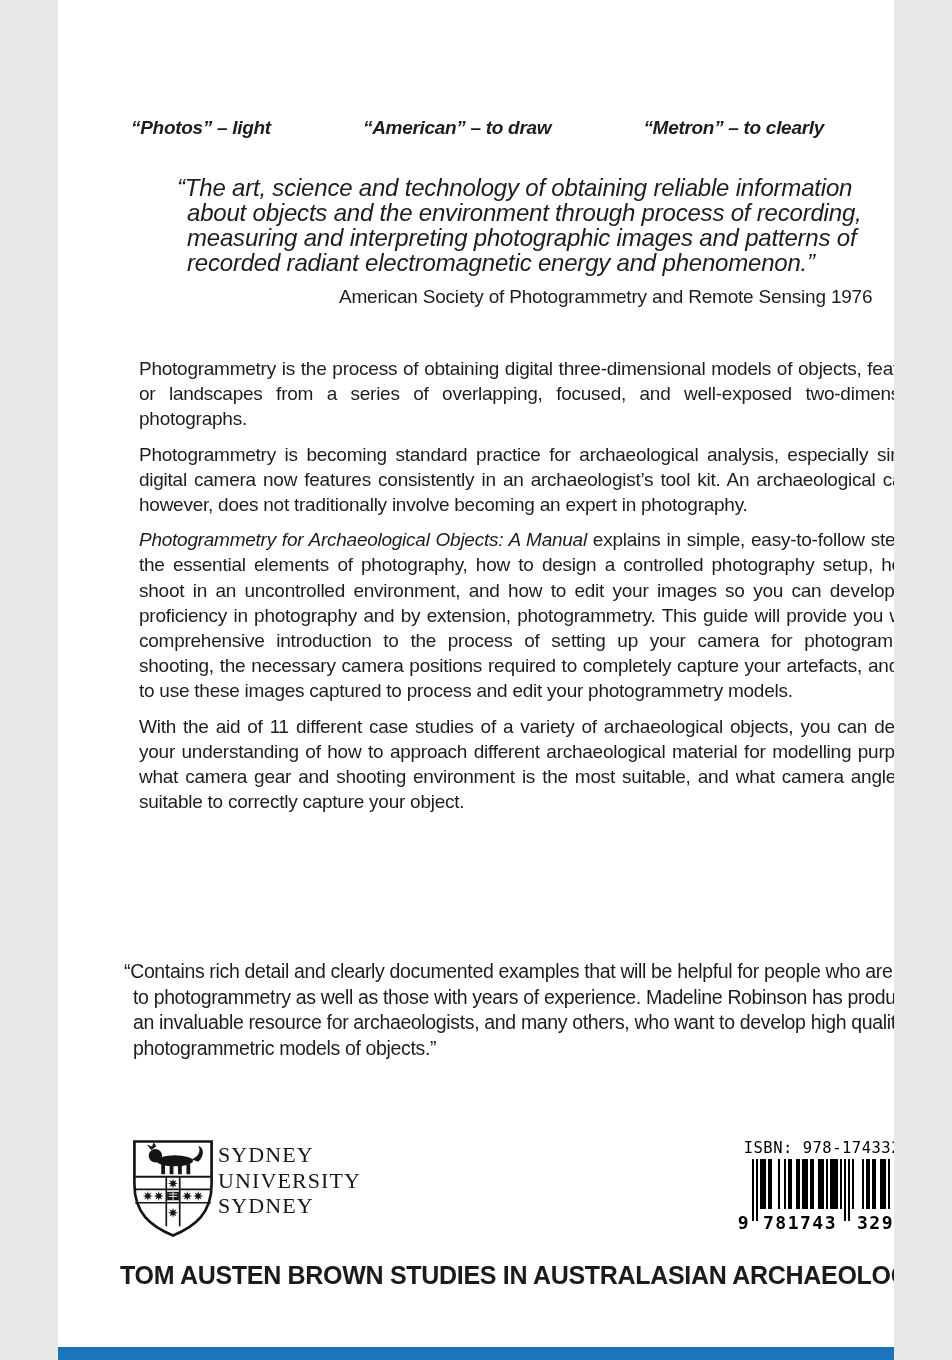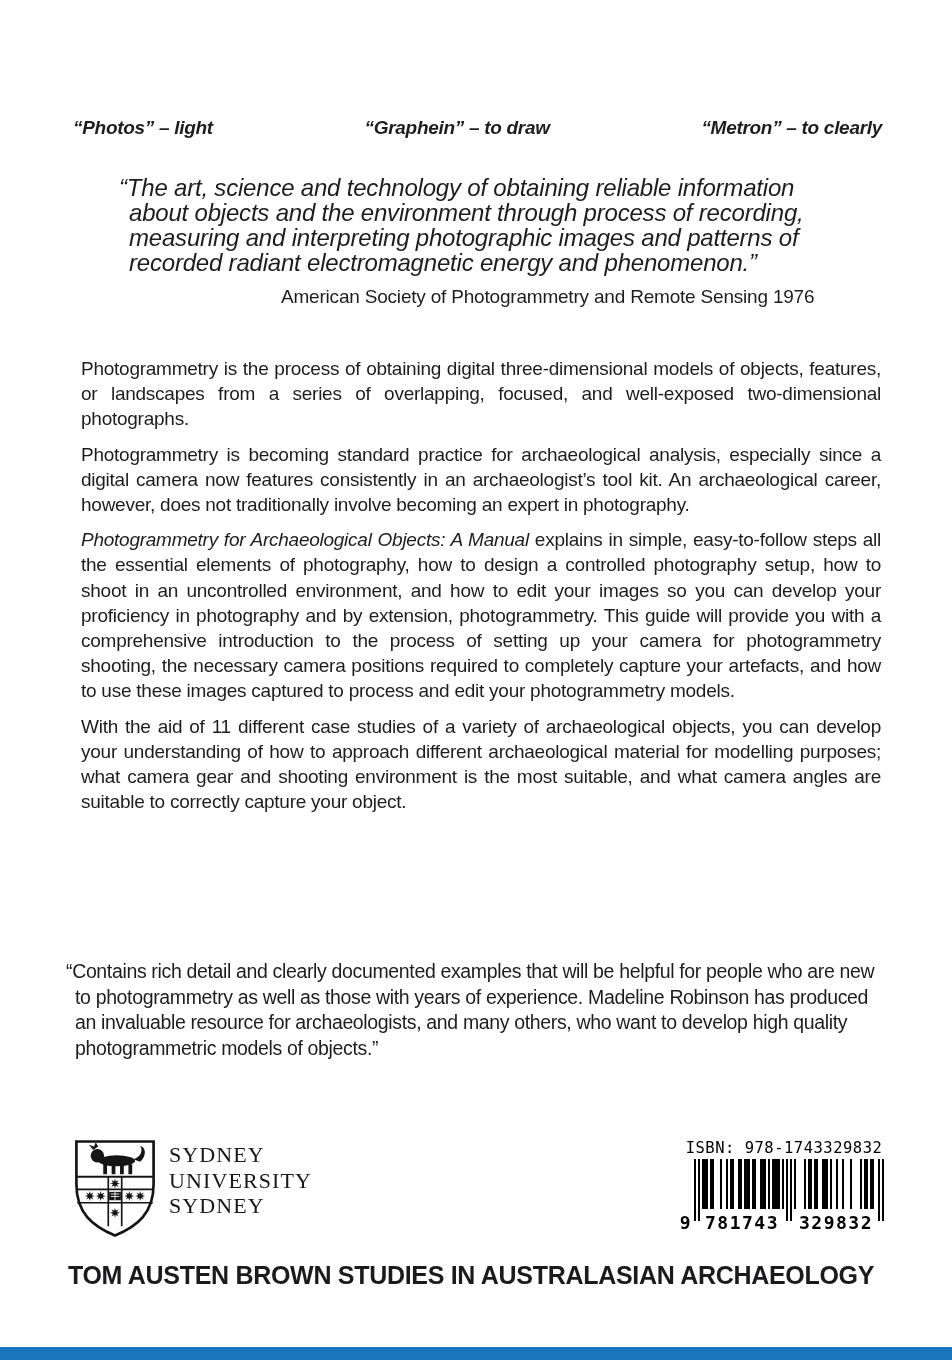--- a/index.html
+++ b/index.html
@@ -1,17 +1,17 @@
 <!DOCTYPE html>
 <html><head>
 <meta charset="utf-8">
 <style>
   html,body { margin:0; padding:0; background:#e8e8e8; }
   .page {
-    position:relative; width:952px; height:1360px; background:#ffffff;
+    position:relative; width:836px; height:1360px; background:#ffffff;
     font-family:"Liberation Sans", sans-serif; color:#1d1d1f;
     margin:0 auto; overflow:hidden;
   }
 
   .etymology {
     position:absolute; top:117px; left:73px; right:70px;
     display:flex; justify-content:space-between;
     font-weight:bold; font-style:italic; font-size:19px; letter-spacing:-0.3px;
     white-space:nowrap;
   }
@@ -37,21 +37,21 @@
     font-weight:normal; font-size:19.5px; line-height:25.5px; letter-spacing:-0.35px;
     text-indent:-9px; padding-left:9px;
   }
   .testimonial-attr {
     position:absolute; top:1062px; left:66px; width:806px;
     font-weight:bold; font-size:19.5px; text-align:right; letter-spacing:-0.35px;
   }
 
   .footer-logo {
     position:absolute; top:1139px; left:73px;
-    display:flex; align-items:flex-start; gap:12px;
+    display:flex; align-items:flex-start; gap:3px;
   }
   .crest { width:84px; height:99px; display:block; }
   .press-name {
     font-family:"Liberation Serif", serif; font-size:22px; line-height:25.5px;
     letter-spacing:1.1px; color:#181818; padding-top:3px;
   }
 
   .barcode-block { position:absolute; top:1139px; left:680px; width:208px; }
   .isbn-label {
     font-family:"DejaVu Sans Mono", monospace; font-weight:normal; font-size:15.5px;
@@ -71,21 +71,21 @@
 
   .bottom-bar { position:absolute; left:0; right:0; bottom:0; height:13px; }
 </style>
 </head>
 <body>
 
 <div class="page">
 
   <div class="etymology">
     <span>“Photos” – light</span>
-    <span>“Graphein” – to draw</span>
+    <span>“American” – to draw</span>
     <span>“Metron” – to clearly</span>
   </div>
 
   <div class="def-quote">“The art, science and technology of obtaining reliable information about objects and the environment through process of recording, measuring and interpreting photographic images and patterns of recorded radiant electromagnetic energy and phenomenon.”</div>
   <div class="def-attr">American Society of Photogrammetry and Remote Sensing 1976</div>
 
   <div class="body-copy">
     <p>Photogrammetry is the process of obtaining digital three-dimensional models of objects, features, or landscapes from a series of overlapping, focused, and well-exposed two-dimensional photographs.</p>
     <p>Photogrammetry is becoming standard practice for archaeological analysis, especially since a digital camera now features consistently in an archaeologist’s tool kit. An archaeological career, however, does not traditionally involve becoming an expert in photography.</p>
     <p><i>Photogrammetry for Archaeological Objects: A Manual</i><span> explains in simple, easy-to-follow steps all the essential elements of photography, how to design a controlled photography setup, how to shoot in an uncontrolled environment, and how to edit your images so you can develop your proficiency in photography and by extension, photogrammetry. This guide will provide you with a comprehensive introduction to the process of setting up your camera for photogrammetry shooting, the necessary camera positions required to completely capture your artefacts, and how to use these images captured to process and edit your photogrammetry models.</span></p>

